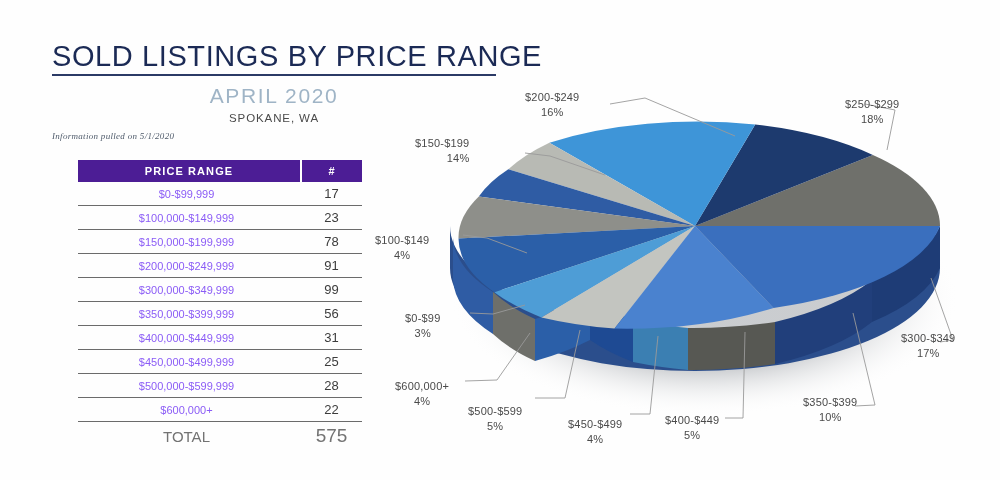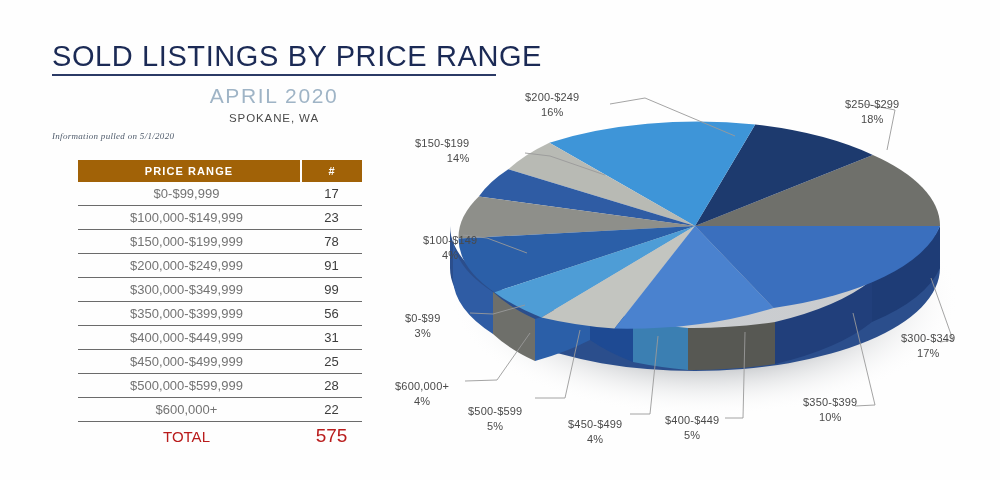--- a/index.html
+++ b/index.html
@@ -87,47 +87,47 @@
     left: 78px;
     top: 160px;
     width: 282px;
   }
   table.data {
     border-collapse: collapse;
     width: 282px;
     table-layout: fixed;
   }
   table.data th {
-    background: #a16207;
+    background: #4c1d95;
     color: #ffffff;
     font-size: 11px;
     font-weight: bold;
     letter-spacing: 1.1px;
     height: 22px;
     padding: 0;
     text-align: center;
     vertical-align: middle;
     margin-top: 36px;
   }
   table.data th.th-range { width: 222px; border-right: 2px solid #ffffff; }
   table.data th.th-num { width: 60px; }
   table.data td {
-    font-size: 13px;
-    color: #737373;
+    font-size: 11px;
+    color: #8b5cf6;
     height: 23px;
     padding: 0;
     border-bottom: 1px solid #6b6b6b;
     vertical-align: middle;
   }
   table.data td.c-range { text-align: center; padding-right: 6px; }
   table.data td.c-num { text-align: center; font-size: 13px; color: #3c3c3c; }
   table.data tr.total td {
     border-bottom: none;
     font-size: 15px;
-    color: #b91c1c;
+    color: #737373;
     height: 28px;
   }
   table.data tr.total td.c-num { font-size: 19px; }
   table.data tr.first td { border-top: none; }
 
   
   .chart-area {
     position: absolute;
     left: 375px;
     top: 68px;
@@ -297,21 +297,21 @@
     <div class="lbl" style="left:470px; top:29px;">
       <span>$250-$299</span>
       <span class="pct">18%</span>
     </div>
 
     <div class="lbl" style="left:40px; top:68px;text-align:right;">
       <span>$150-$199</span>
       <span class="pct">14%</span>
     </div>
 
-    <div class="lbl" style="left:0px; top:165px;margin-left:48px;">
+    <div class="lbl" style="left:0px; top:165px;">
       <span>$100-$149</span>
       <span class="pct">4%</span>
     </div>
 
     <div class="lbl" style="left:30px; top:243px;">
       <span>$0-$99</span>
       <span class="pct">3%</span>
     </div>
 
     <div class="lbl" style="left:20px; top:311px;">

